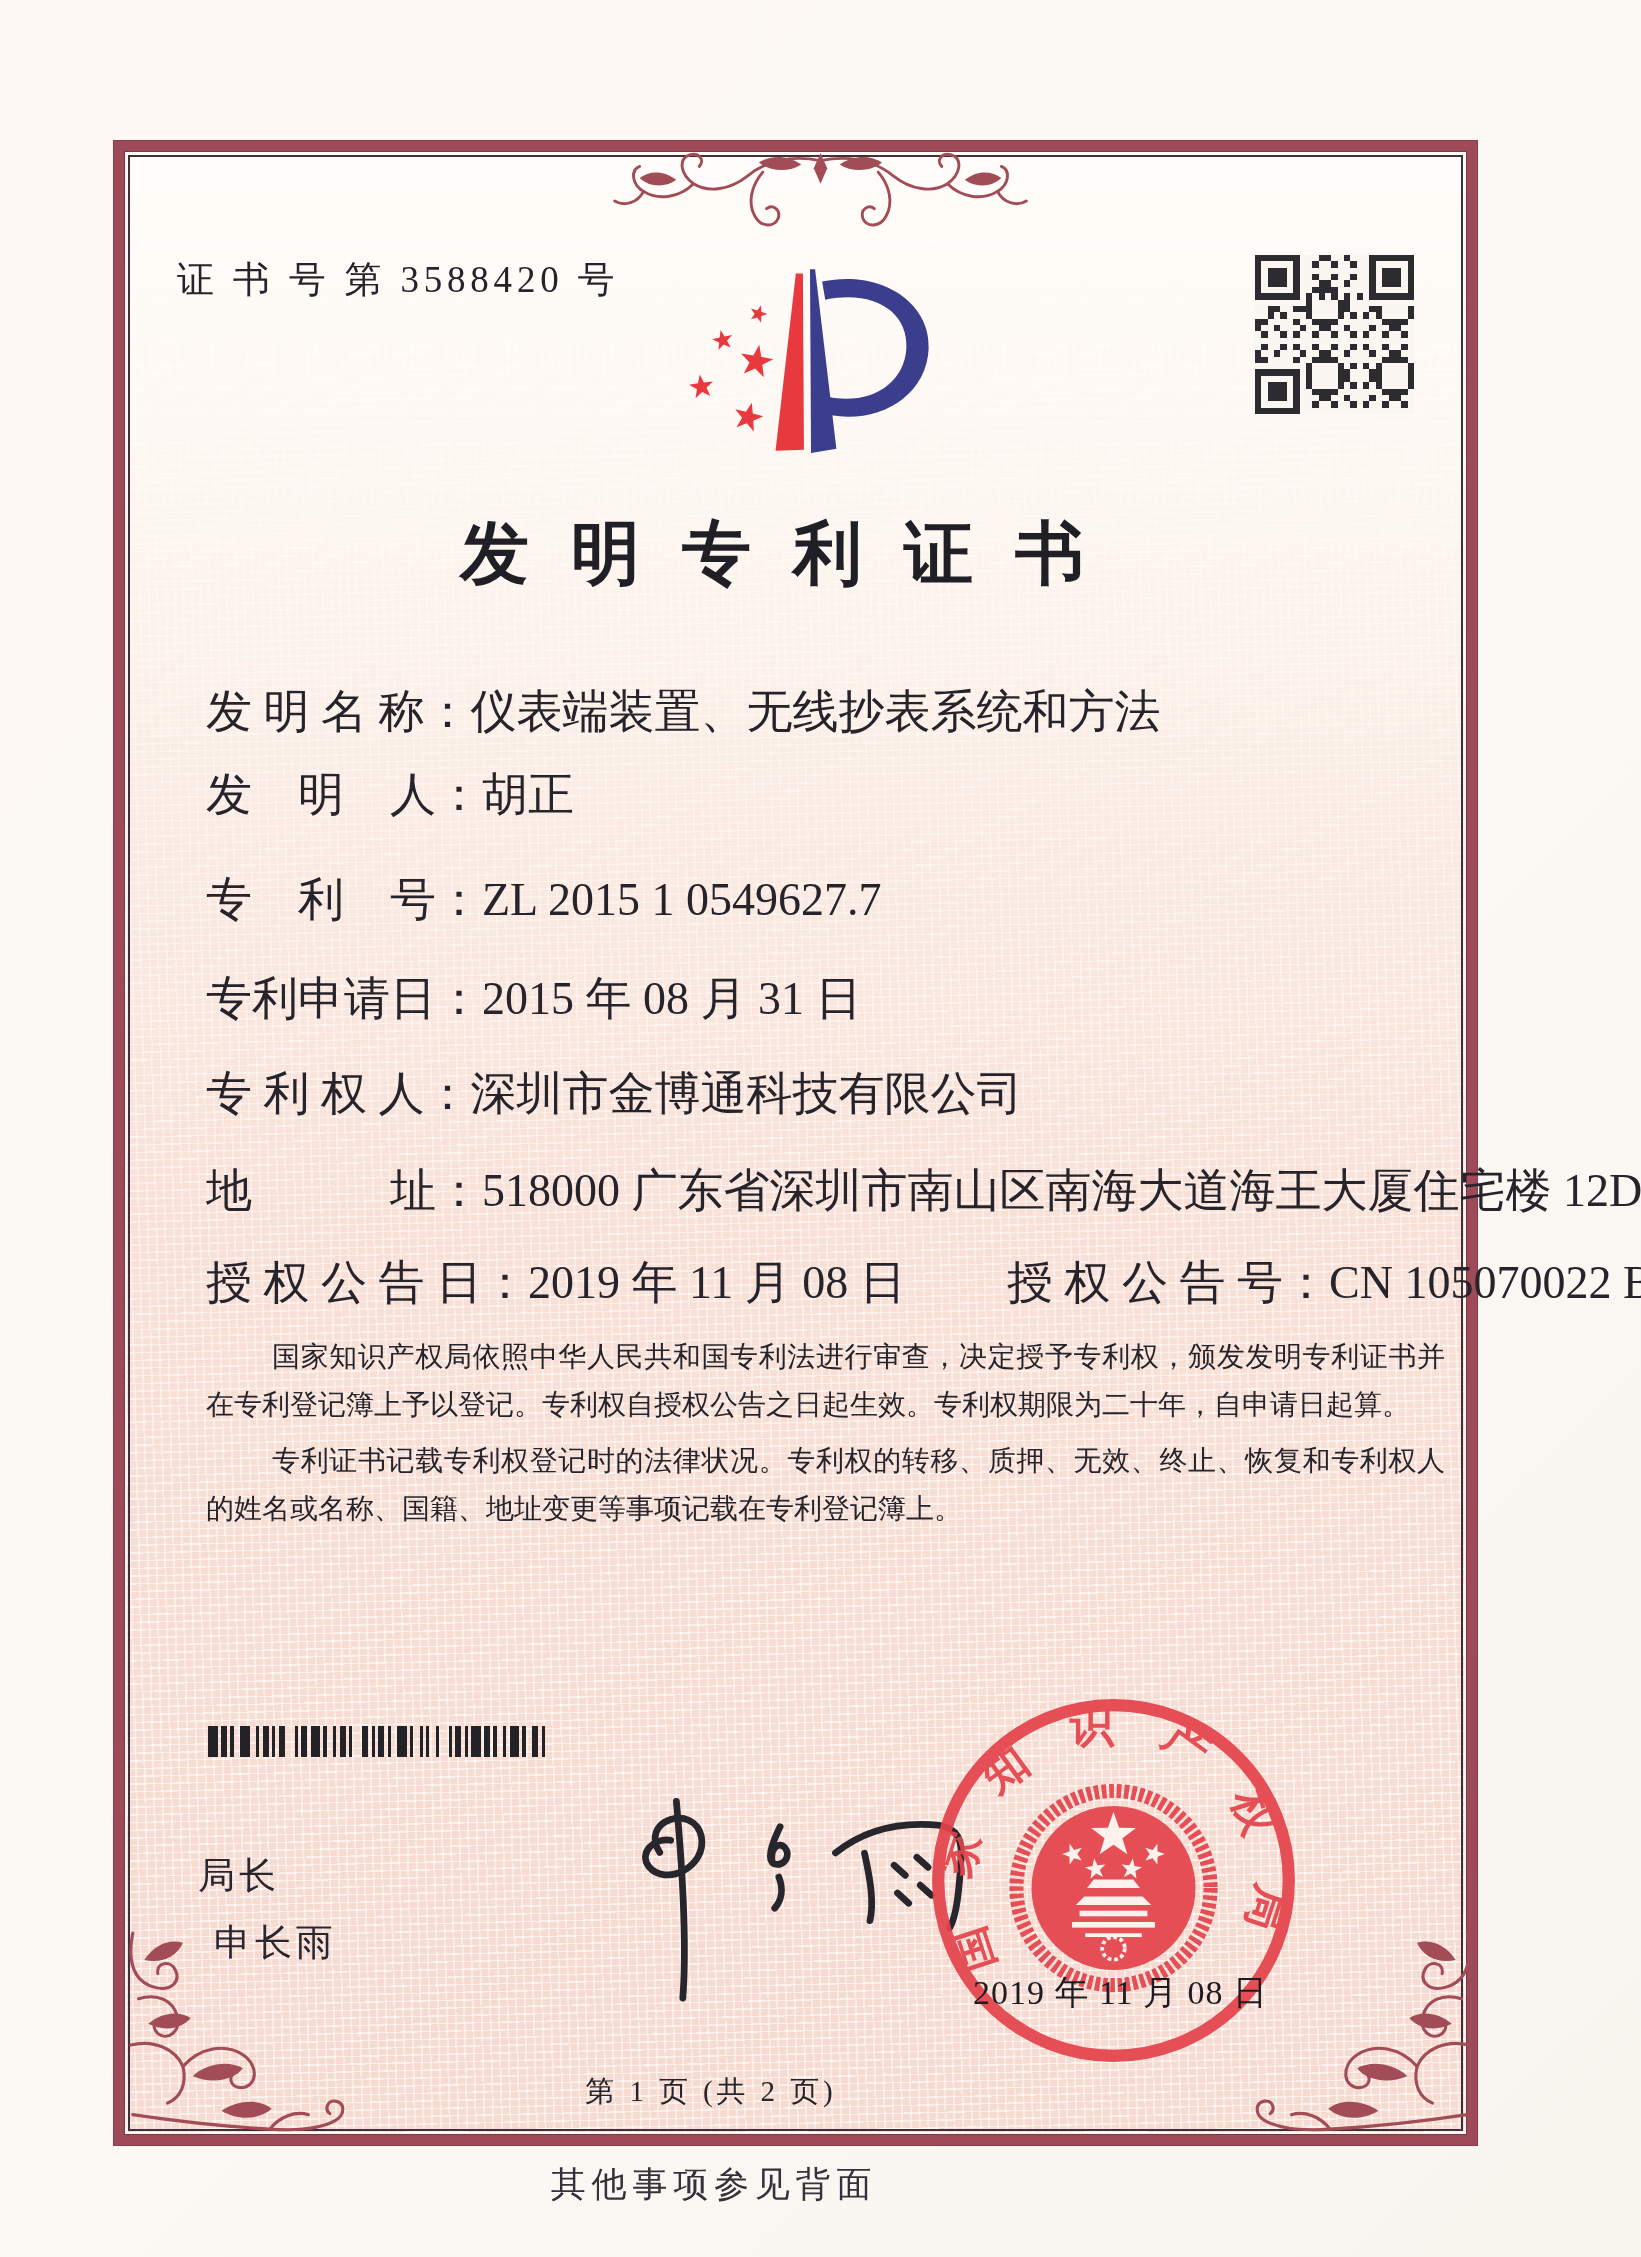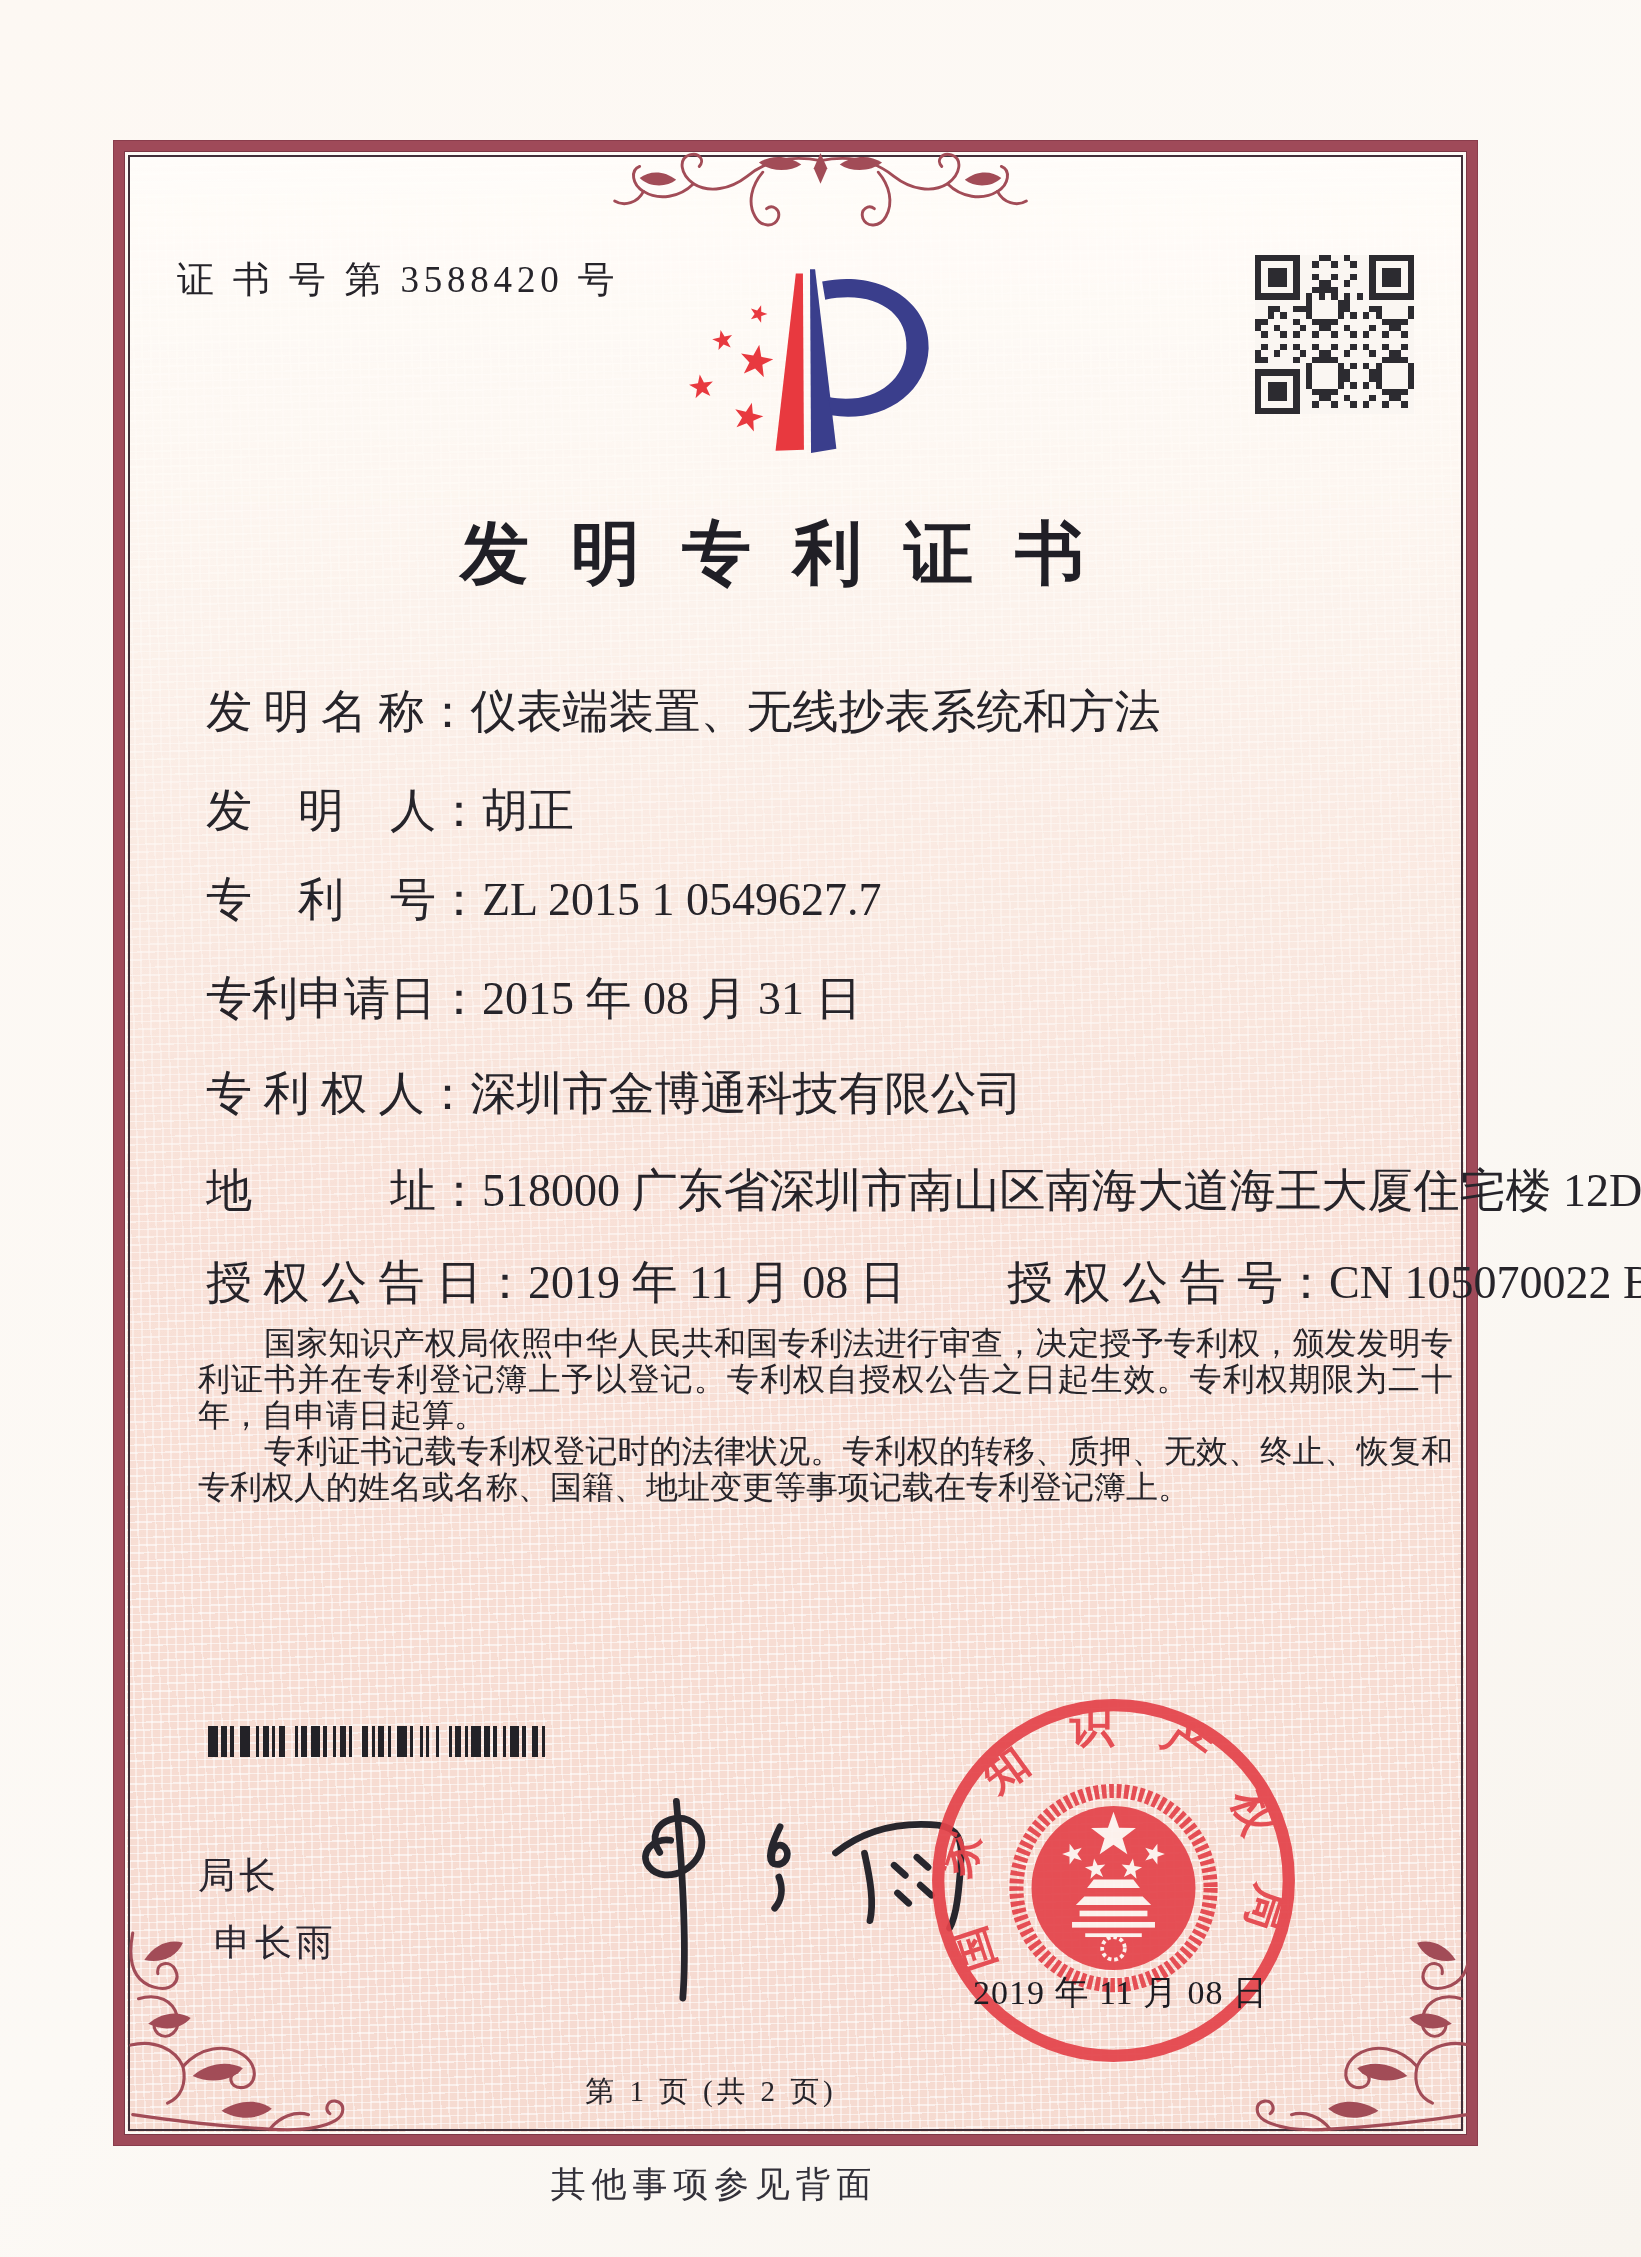--- a/index.html
+++ b/index.html
@@ -37,27 +37,27 @@
   .abs{position:absolute;}
   .cert-no{left:177px;top:255px;font-size:37px;letter-spacing:4.8px;color:#26242a;z-index:3;}
   .title{
     left:434px;top:508px;width:676px;text-align:center;font-size:69px;font-weight:bold;
     color:#201f26;z-index:3;white-space:nowrap;
   }
   .title span{letter-spacing:42px;margin-right:-42px;}
   .field{left:206px;font-size:46px;color:#26242a;z-index:3;white-space:nowrap;}
   .field .lb{display:inline-block;}
   .field .vl{display:inline-block;}
-  .f0{top:681px;} .f1{top:780px;} .f2{top:869px;} .f3{top:968px;}
+  .f0{top:681px;} .f1{top:764px;} .f2{top:869px;} .f3{top:968px;}
   .f4{top:1063px;} .f5{top:1160px;} .f6{top:1252px;}
   .pair2{left:801px;top:0;position:absolute;text-align:center;}
   .f6 .pair2{top:0;}
   .paras{left:198px;top:1325px;width:1255px;z-index:3;}
   .paras p{
-    margin:0;font-size:32px;line-height:36px;text-align:justify;
+    margin:8px;font-size:28px;line-height:48px;text-align:justify;
     text-indent:66px;color:#26242a;
   }
   .barcode-wrap{left:208px;top:1726px;width:340px;height:31px;z-index:3;}
   .director-label{left:198px;top:1851px;font-size:37px;letter-spacing:3.9px;z-index:3;}
   .director-name{left:198px;top:1918px;font-size:37px;letter-spacing:3.9px;z-index:3;margin-left:16px;}
   .signature-wrap{left:579px;top:1788px;z-index:3;}
   .seal-wrap{left:925px;top:1692px;z-index:4;opacity:.93;}
   .seal-date{
     left:961px;top:1970px;width:319px;text-align:center;font-size:34px;
     color:#1d1c22;z-index:5;letter-spacing:1px;white-space:nowrap;

